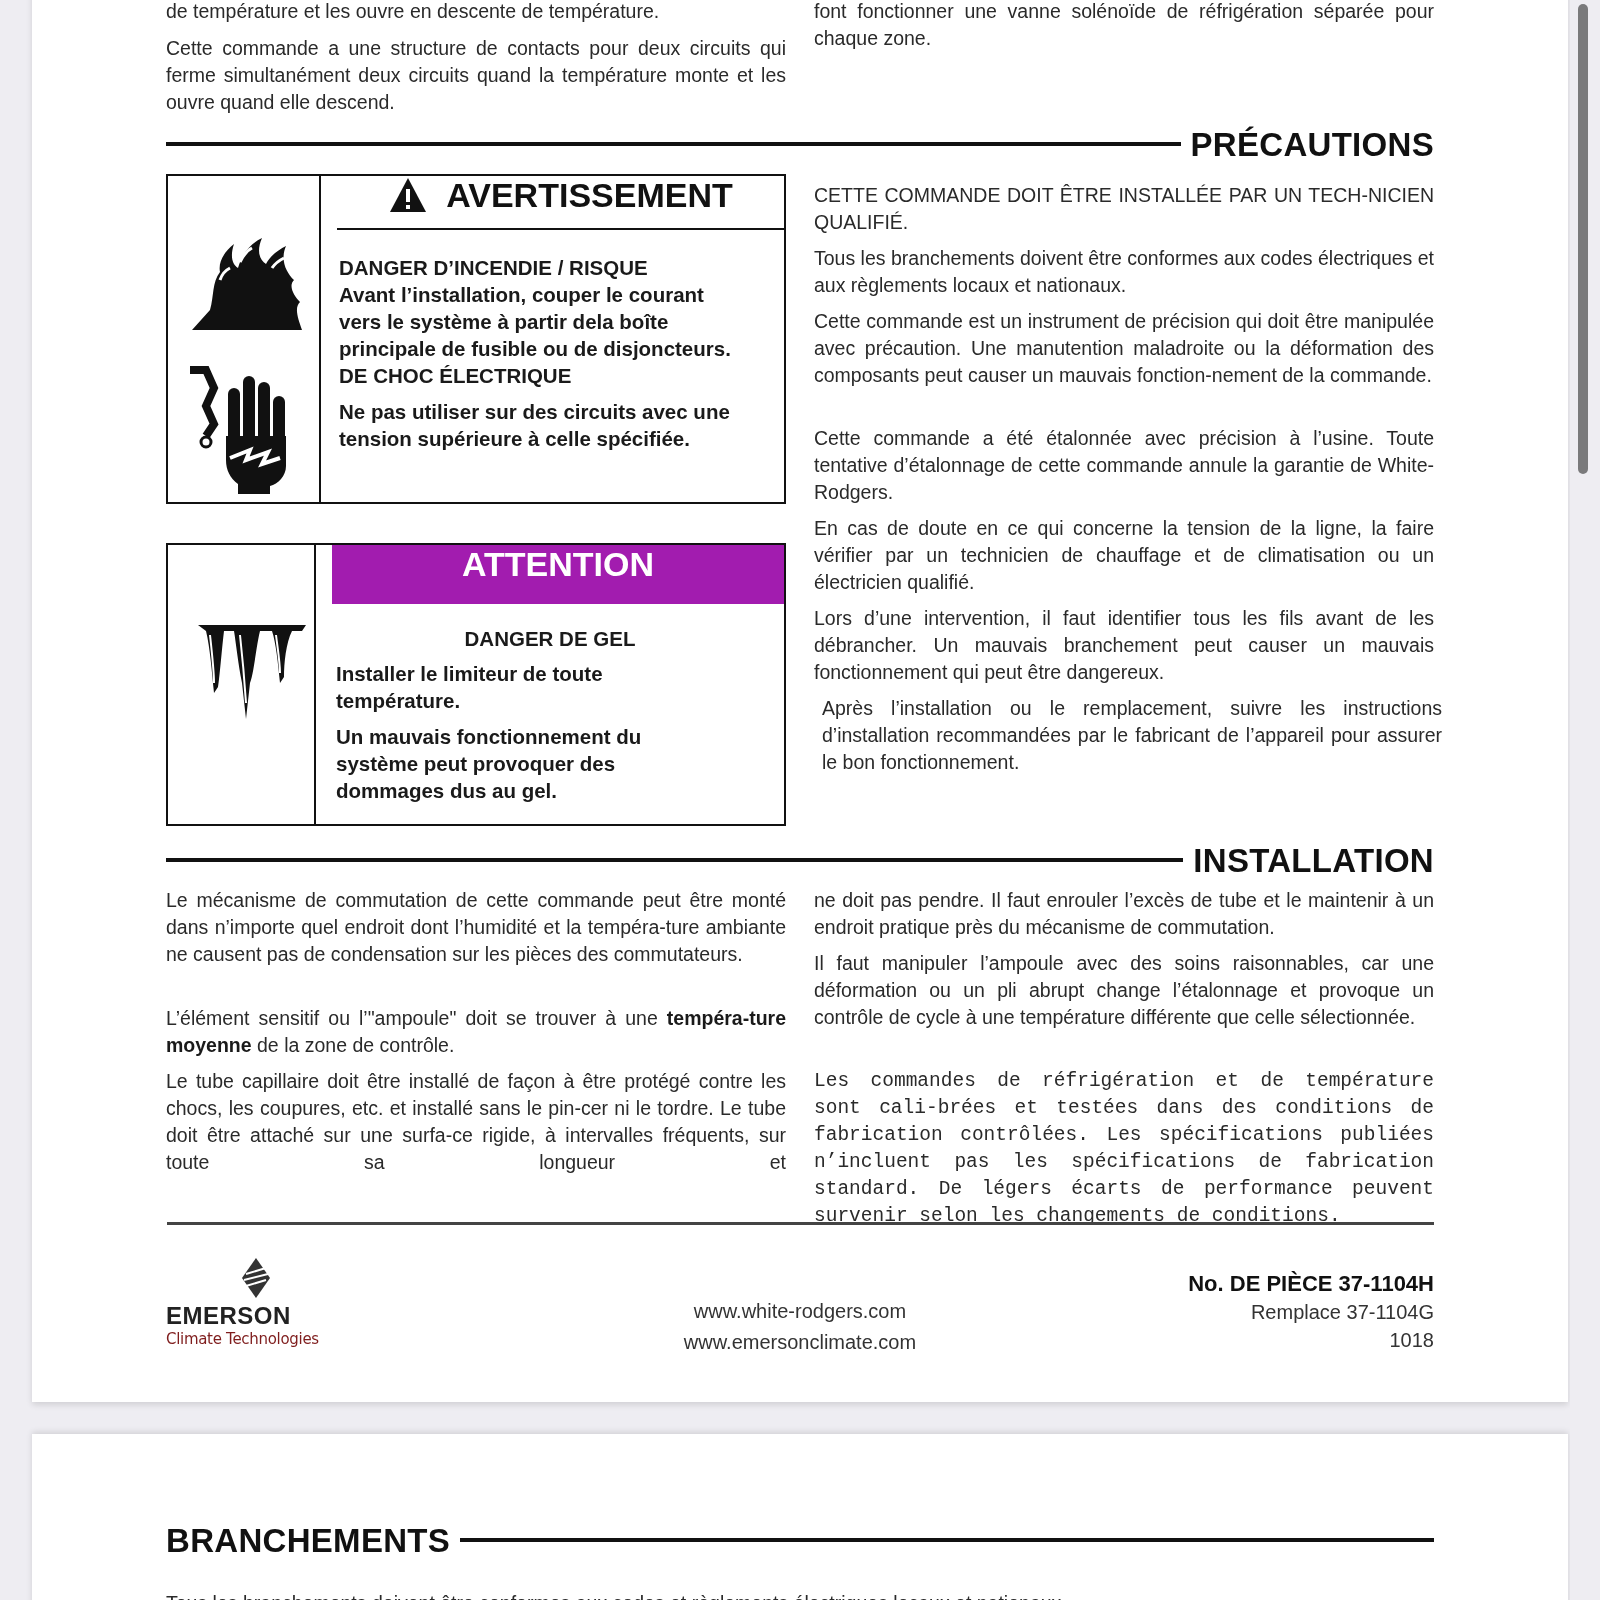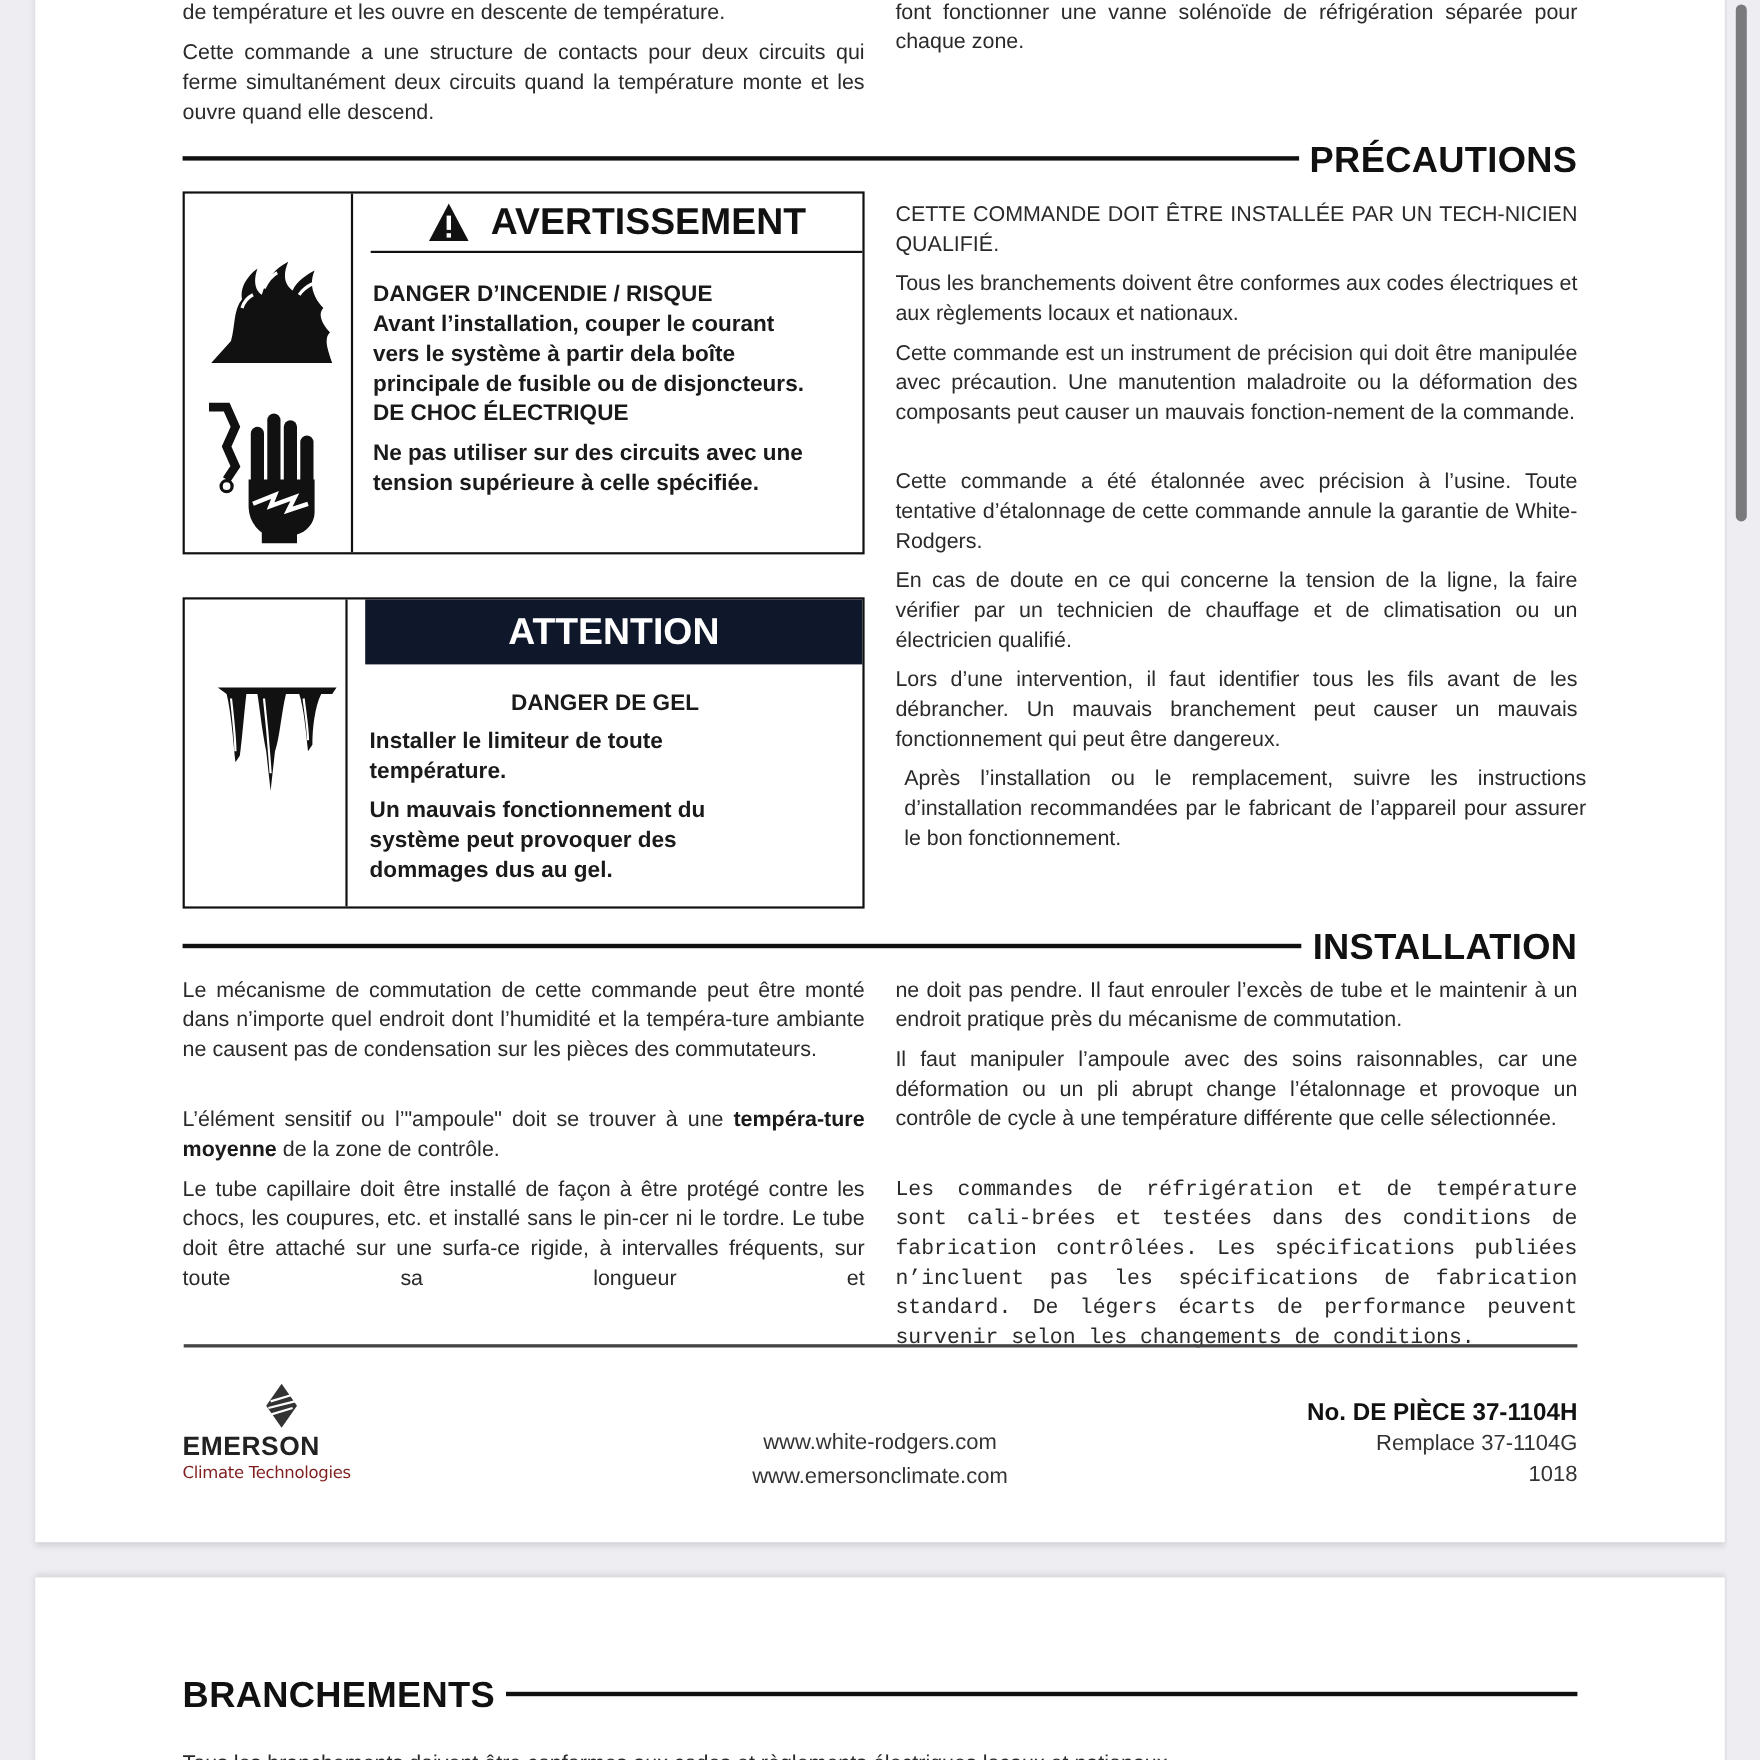--- a/index.html
+++ b/index.html
@@ -17,21 +17,21 @@
   .para b { color: #1a1a1a; }
 
   .section-head { position: absolute; display: flex; align-items: center; }
   .section-head .rule { flex: 1; height: 4px; background: #111; }
   .section-head .title { font-weight: bold; font-size: 33px; letter-spacing: 0.3px; color: #111; line-height: 1; }
   .sh-right .title { margin-left: 10px; }
   .sh-left .title { margin-right: 10px; }
 
   .warnbox { position: absolute; border: 2px solid #111; background: #fff; }
   .warnbox .iconcol { position: absolute; left: 0; top: 0; bottom: 0; border-right: 2px solid #111; }
-  .warnbox .header { position: absolute; right: 0; display: flex; align-items: center; justify-content: center; font-weight: bold; margin-left: 16px; }
+  .warnbox .header { position: absolute; right: 0; display: flex; justify-content: center; font-weight: bold; margin-left: 16px; }
   .warnbox .body { position: absolute; right: 0; font-weight: bold; font-size: 20.5px; line-height: 27px; color: #1a1a1a; }
 
   .footer-rule { position: absolute; left: 167px; width: 1267px; top: 1222px; height: 3px; background: #444; }
   .logo { position: absolute; left: 166px; top: 1258px; }
   .logo .brand { font-weight: bold; font-size: 24px; letter-spacing: 0.5px; color: #222; margin-top: 4px; }
   .logo .sub { font-size: 15px; color: #7f1d1d; font-family: "DejaVu Sans", sans-serif; letter-spacing: -0.3px; }
   .urls { position: absolute; left: 640px; width: 320px; top: 1296px; text-align: center; font-size: 20px; line-height: 31px; color: #333; }
   .partinfo { position: absolute; right: 166px; top: 1270px; text-align: right; font-size: 20px; line-height: 28px; color: #333; }
   .partinfo .pn { font-weight: bold; font-size: 22px; color: #111; }
 </style>
@@ -86,21 +86,21 @@
 
 <div class="warnbox" style="left:166px; top:543px; width:620px; height:283px;">
   <div class="iconcol" style="width:148px;">
     <svg style="position:absolute; left:28px; top:78px;" width="112" height="100" viewBox="0 0 112 100">
       <path d="M2 2 L110 2 L106 8 L96 8 C90 20 88 40 88 54 L84 60 C82 40 80 20 76 8 L64 8 C60 24 58 50 54 60 L50 96 L46 60 C42 40 40 20 38 8 L28 8 C26 24 24 50 22 64 L18 70 C16 50 14 24 10 8 Z" fill="#111"></path>
       <path d="M14 12 C16 30 18 50 18 60" stroke="#fff" stroke-width="2" fill="none"></path>
       <path d="M44 12 C46 30 48 50 50 80" stroke="#fff" stroke-width="2" fill="none"></path>
       <path d="M80 12 C82 28 84 40 84 50" stroke="#fff" stroke-width="2" fill="none"></path>
     </svg>
   </div>
-  <div class="header" style="left:148px; top:0; height:59px; background:#0f172a; color:#fff; font-size:34px;">
+  <div class="header" style="left:148px; top:0; height:59px; background:#a21caf; color:#fff; font-size:34px;">
     <span>ATTENTION</span>
   </div>
   <div class="body" style="left:148px; top:80px; padding-left:20px; padding-right:20px;">
     <div style="text-align:center; margin-bottom:8px;">DANGER DE GEL</div>
     <div style="width:320px;">Installer le limiteur de toute température.</div>
     <div style="width:350px; margin-top:9px;">Un mauvais fonctionnement du système peut provoquer des dommages dus au gel.</div>
   </div>
 </div>
 
 <div class="para" style="left:814px; top:182px; width:620px;">CETTE COMMANDE DOIT ÊTRE INSTALLÉE PAR UN TECH-NICIEN QUALIFIÉ.</div>

